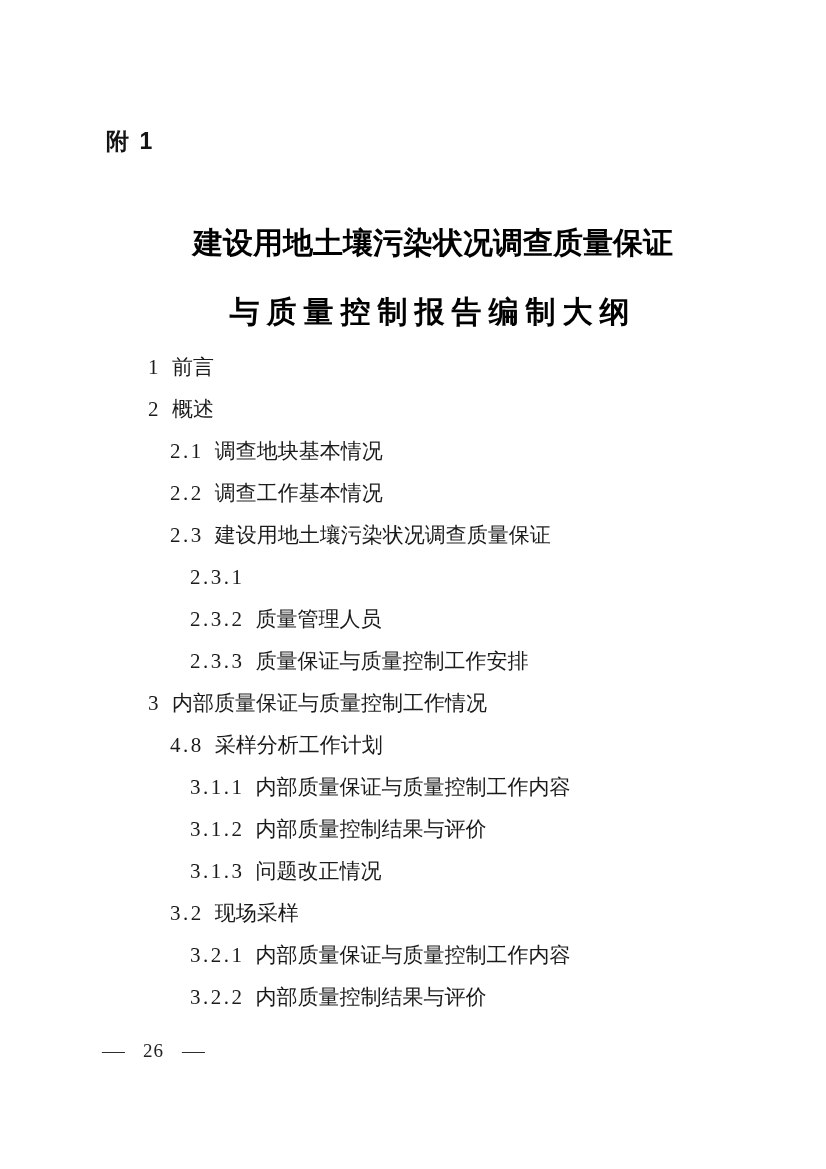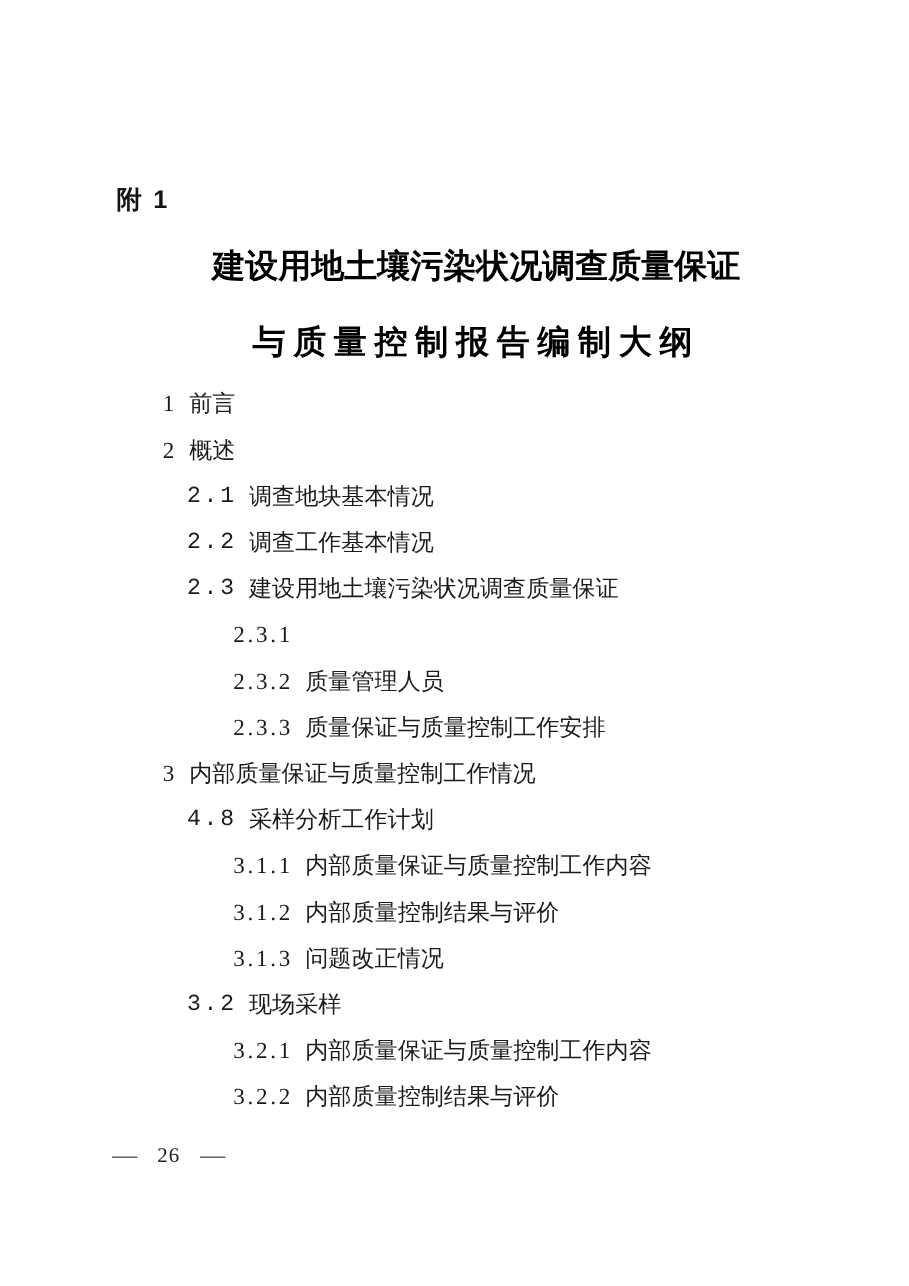--- a/index.html
+++ b/index.html
@@ -18,21 +18,20 @@
   }
   .attachment-label {
     position: absolute;
     left: 106px;
     top: 126px;
     font-family: "Liberation Sans", "DejaVu Sans", sans-serif;
     font-weight: 700;
     font-size: 23px;
     letter-spacing: 2px;
     color: #141414;
-    margin-top: 40px;
   }
   .title-block {
     position: absolute;
     left: 0;
     top: 220px;
     width: 100%;
     text-align: center;
   }
   .title-line {
     font-family: "Liberation Serif", "DejaVu Serif", serif;
@@ -59,22 +58,22 @@
     align-items: center;
     font-size: 21px;
     color: #1b1b1b;
     white-space: nowrap;
   }
   .toc-item .num {
     letter-spacing: 2.5px;
     margin-right: 11px;
   }
   .lvl-1 { margin-left: 0; }
-  .lvl-2 { margin-left: 22px; font-family: Liberation Mono, monospace; }
-  .lvl-3 { margin-left: 64px; }
+  .lvl-2 { margin-left: 22px; }
+  .lvl-3 { margin-left: 42px; }
   .footer {
     position: absolute;
     left: 104px;
     top: 1040px;
     display: flex;
     align-items: center;
     font-size: 19px;
     color: #222222;
   }
   .footer .dash {

